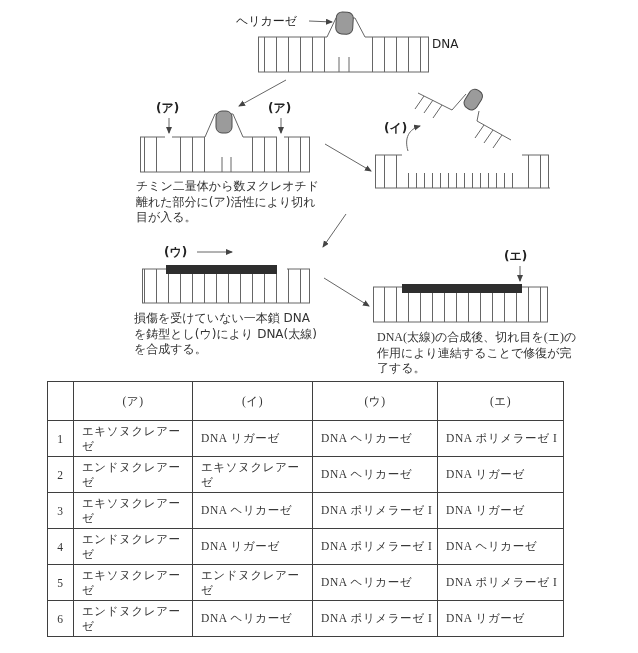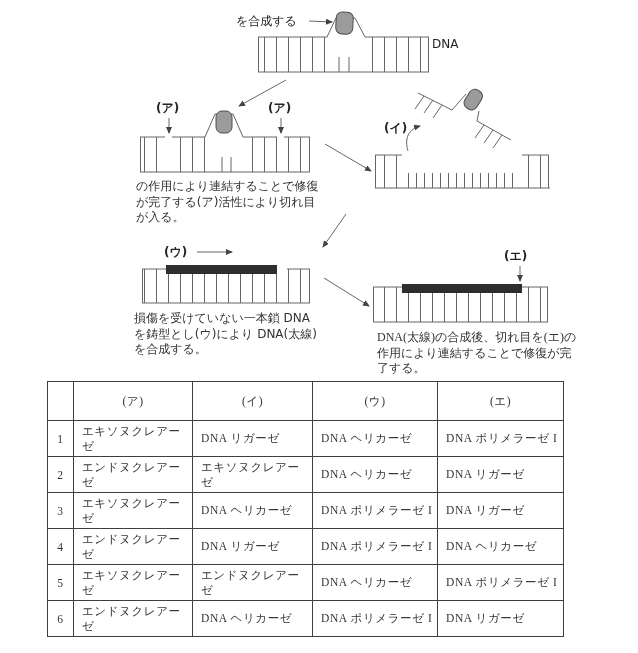--- a/index.html
+++ b/index.html
@@ -125,30 +125,30 @@
     </g>
 
     <g>
       <line x1="286" y1="80" x2="239" y2="106" marker-end="url(#ah)"></line>
       <line x1="325" y1="144" x2="371" y2="171" marker-end="url(#ah)"></line>
       <line x1="346" y1="214" x2="323" y2="247" marker-end="url(#ah)"></line>
       <line x1="324" y1="278" x2="369" y2="306" marker-end="url(#ah)"></line>
     </g>
   </svg>
 
-  <div class="lbl" style="left:236px; top:13px;">を合成する</div>
+  <div class="lbl" style="left:236px; top:13px;">ヘリカーゼ</div>
   <div class="lbl" style="left:432px; top:37px;text-align:center;">DNA</div>
 
   <div class="lbl bold" style="left:156px; top:100px;">(ア)</div>
   <div class="lbl bold" style="left:268px; top:100px;">(ア)</div>
   <div class="lbl bold" style="left:384px; top:120px;">(イ)</div>
   <div class="lbl bold" style="left:164px; top:244px;">(ウ)</div>
   <div class="lbl bold" style="left:504px; top:248px;">(エ)</div>
 
-  <div class="caption" style="left:136px; top:179px; width:188px;">の作用により連結することで修復が完了する(ア)活性により切れ目が入る。</div>
+  <div class="caption" style="left:136px; top:179px; width:188px;">チミン二量体から数ヌクレオチド離れた部分に(ア)活性により切れ目が入る。</div>
   <div class="caption" style="left:134px; top:311px; width:192px;">損傷を受けていない一本鎖 DNA を鋳型とし(ウ)により DNA(太線)を合成する。</div>
   <div class="caption" style="left:377px; top:330px; width:200px;font-family:Liberation Serif, serif;">DNA(太線)の合成後、切れ目を(エ)の作用により連結することで修復が完了する。</div>
 
   <table class="options">
     <colgroup>
       <col style="width:26px">
         <col style="width:119px">
         <col style="width:120px">
       <col style="width:125px">
         <col style="width:126px">

